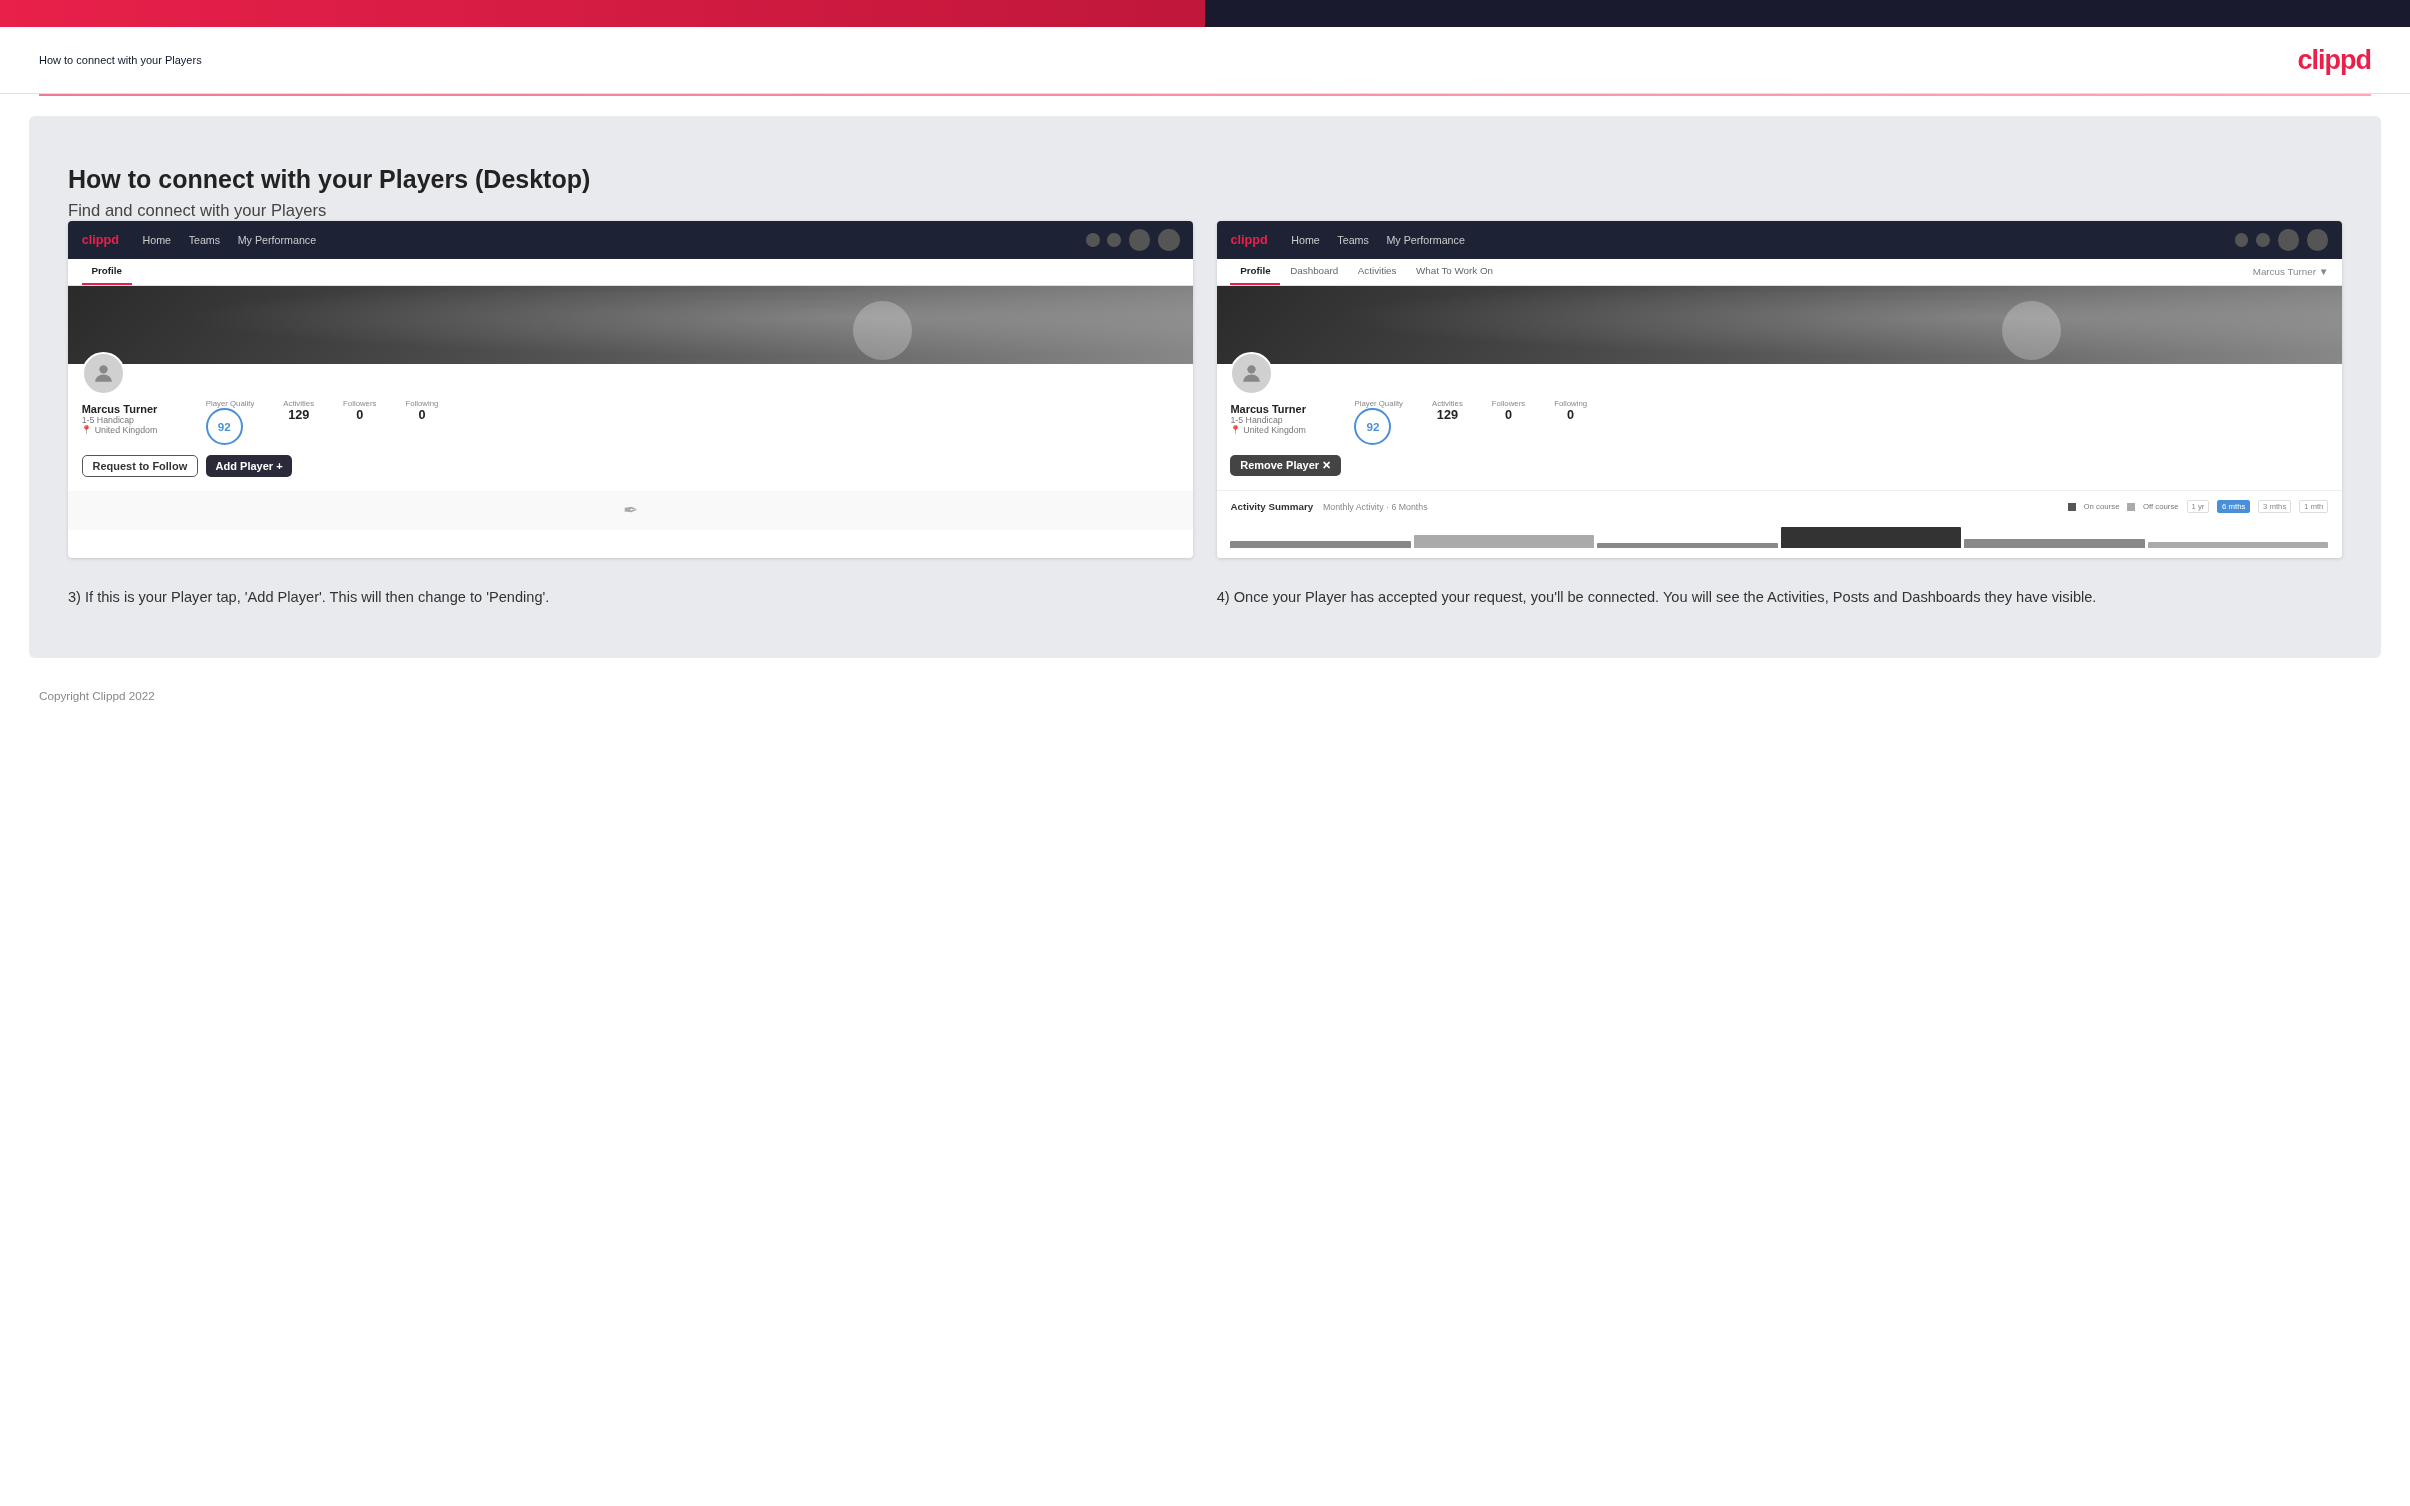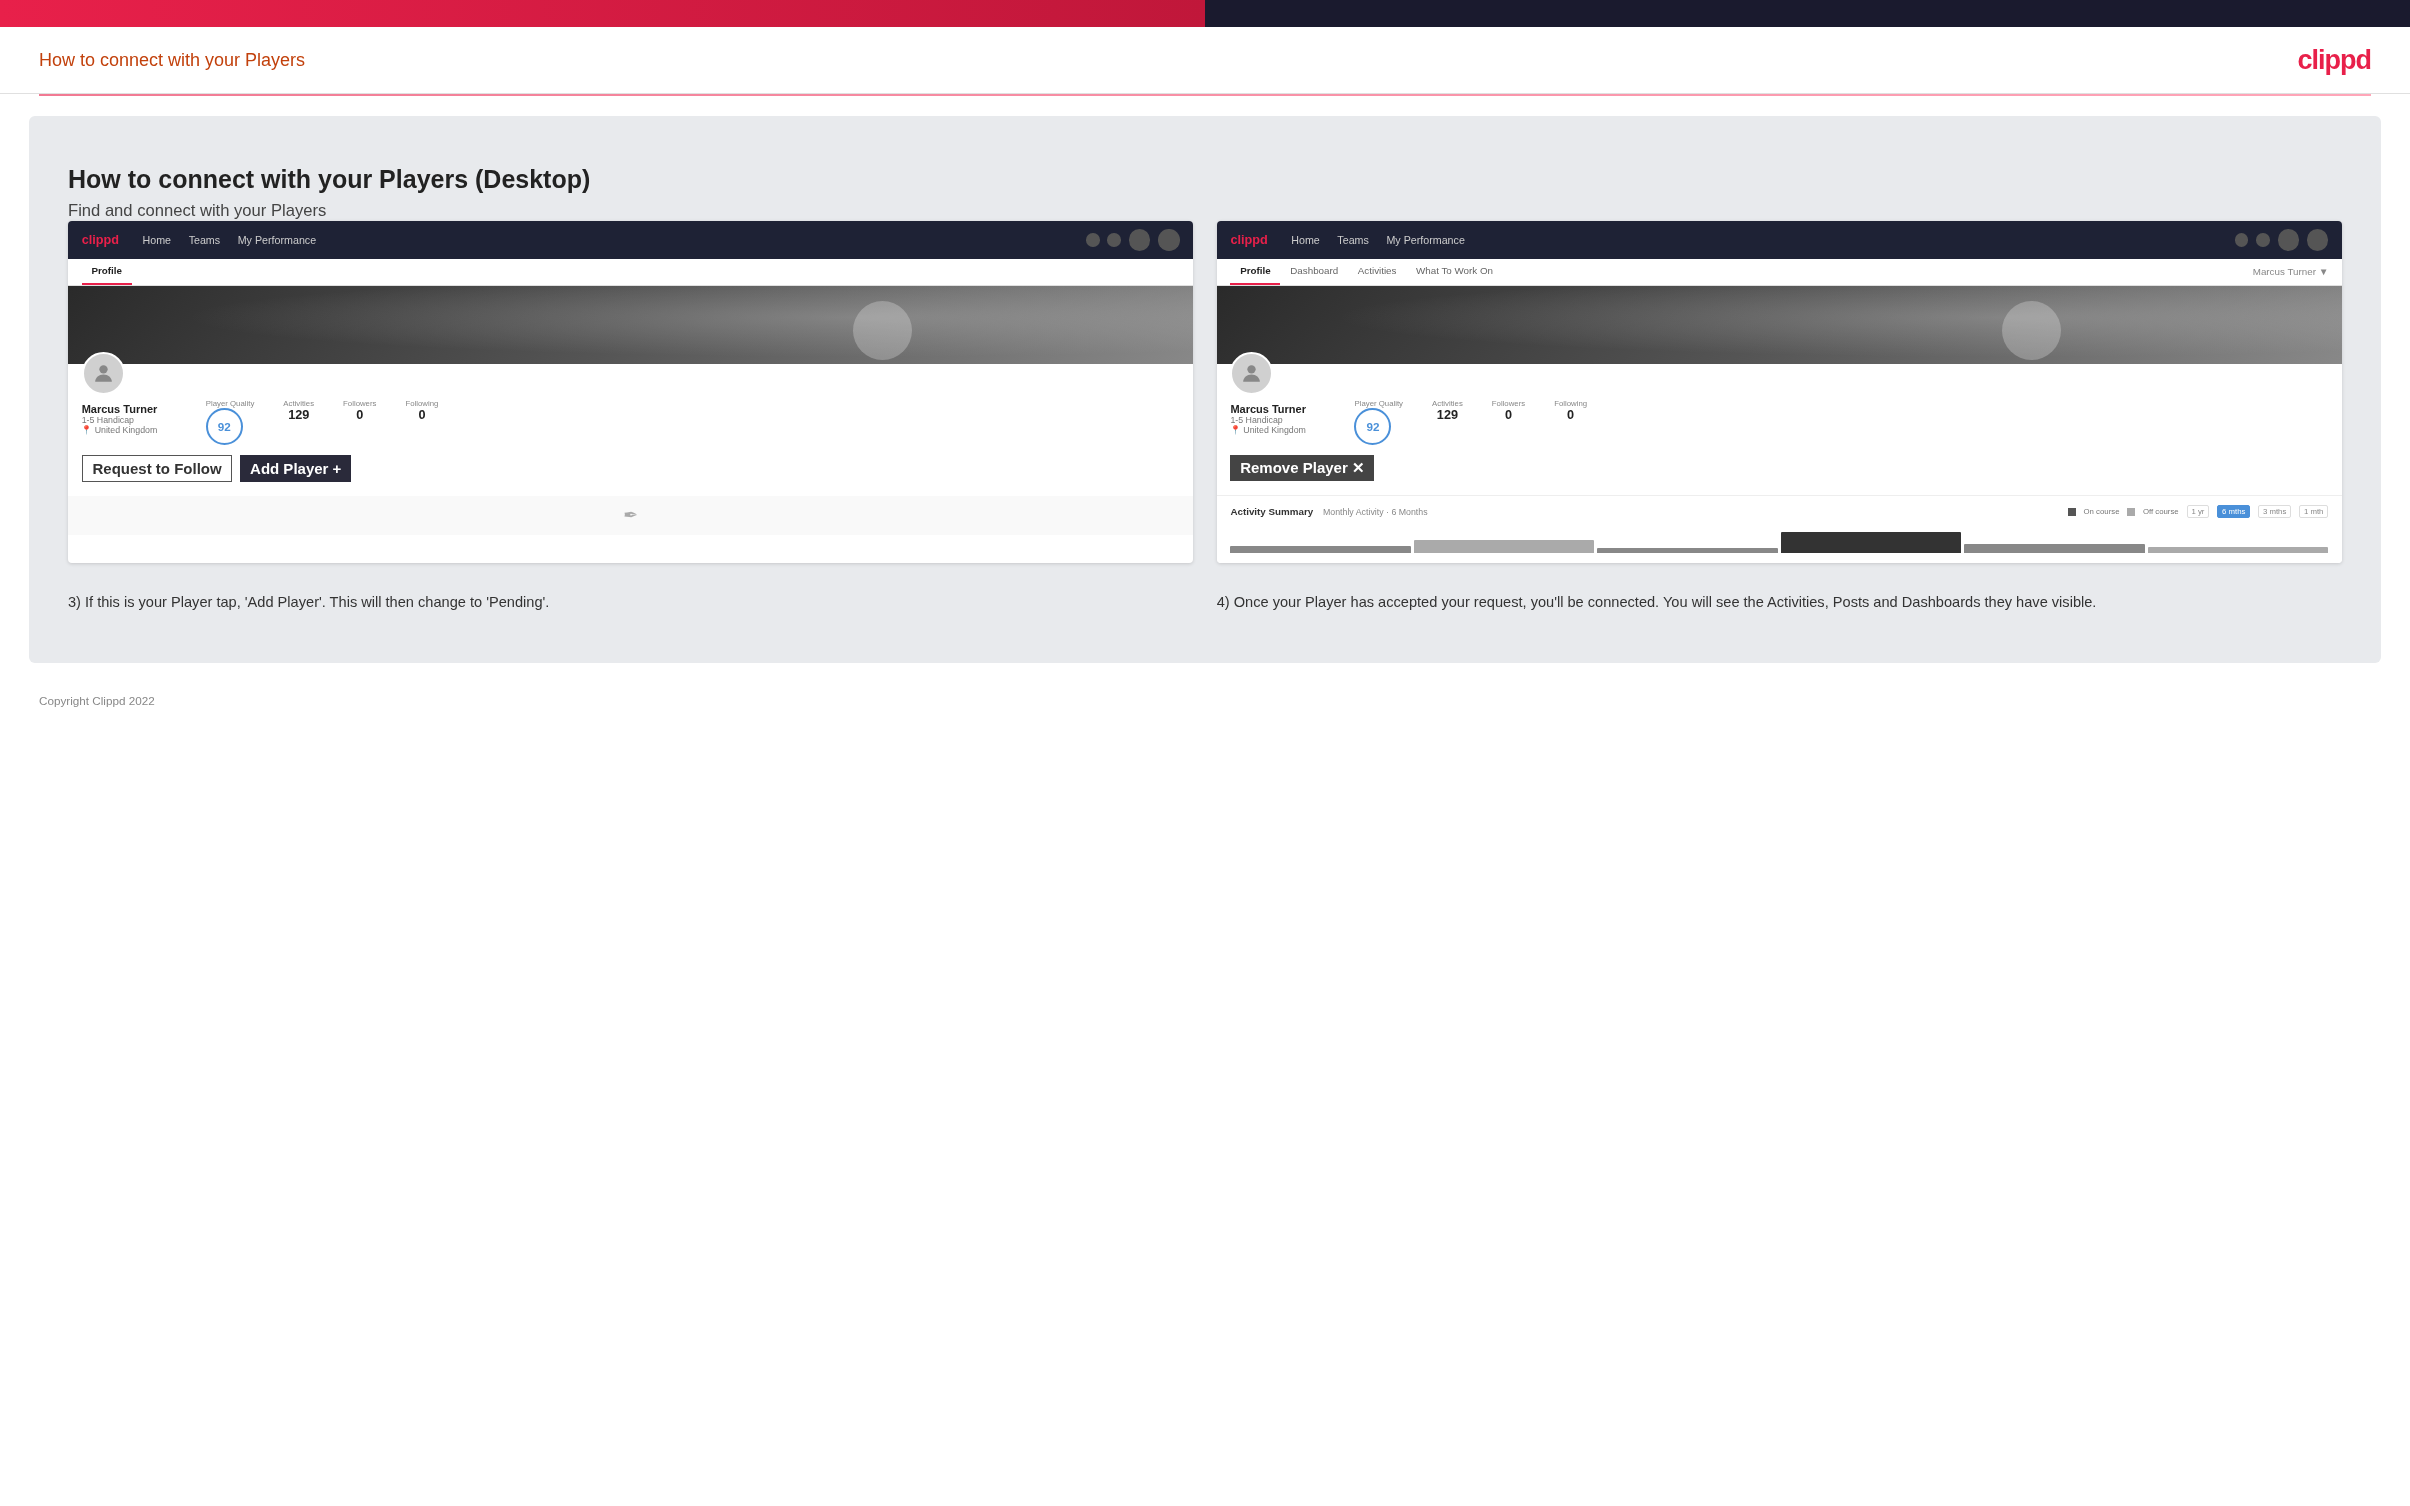--- a/index.html
+++ b/index.html
@@ -17,22 +17,22 @@
 
     
     .header {
       display: flex;
       align-items: center;
       justify-content: space-between;
       padding: 17.6px 39px;
       border-bottom: 1px solid #e0e0e0;
     }
     .header-title {
-      font-size: 18px;
-      color: #c2410c;
+      font-size: 11px;
+      color: #0f172a;
     }
     .clippd-logo {
       font-size: 27px;
       font-weight: 700;
       color: #e8204a;
       letter-spacing: -1px;
     }
 
     
     .divider {
@@ -222,23 +222,23 @@
       font-weight: 700;
       color: #4a90d9;
     }
 
     .mock-buttons-row {
       display: flex;
       gap: 7.8px;
       margin-top: 9.8px;
     }
     .mock-btn {
-      font-size: 15px;
+      font-size: 11px;
       padding: 3.9px 9.8px;
-      border-radius: 0;
+      border-radius: 5px;
       font-weight: 600;
     }
     .mock-btn-outline {
       border: 1px solid #555;
       background: #fff;
       color: #333;
     }
     .mock-btn-dark {
       border: none;
       background: #2a2a3a;

